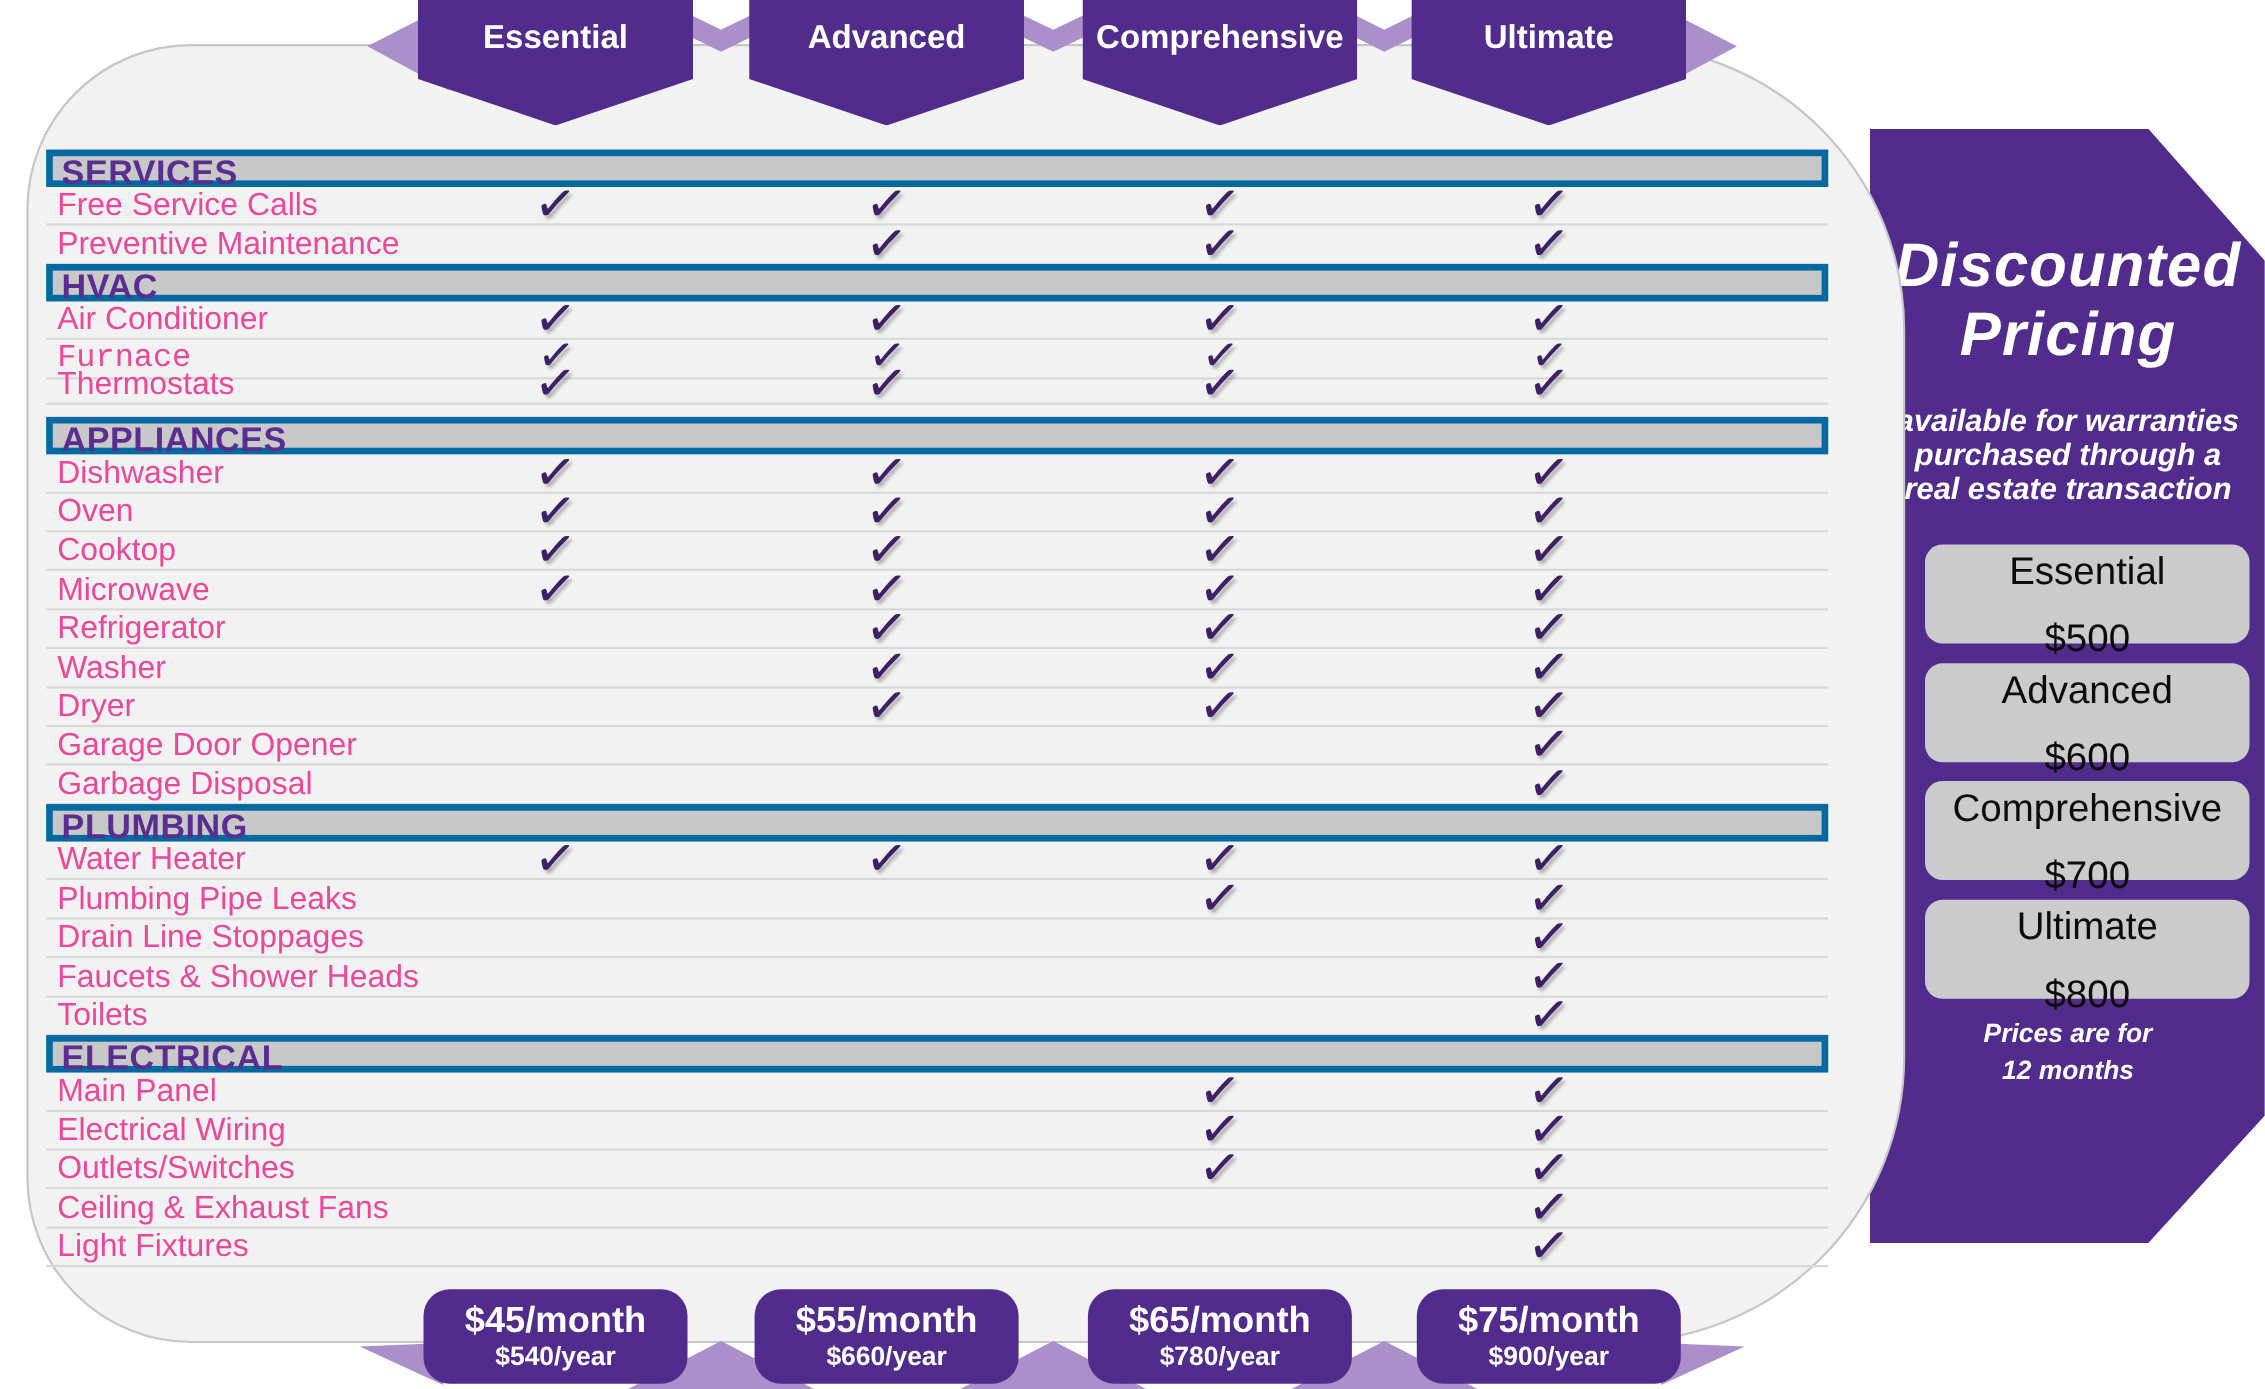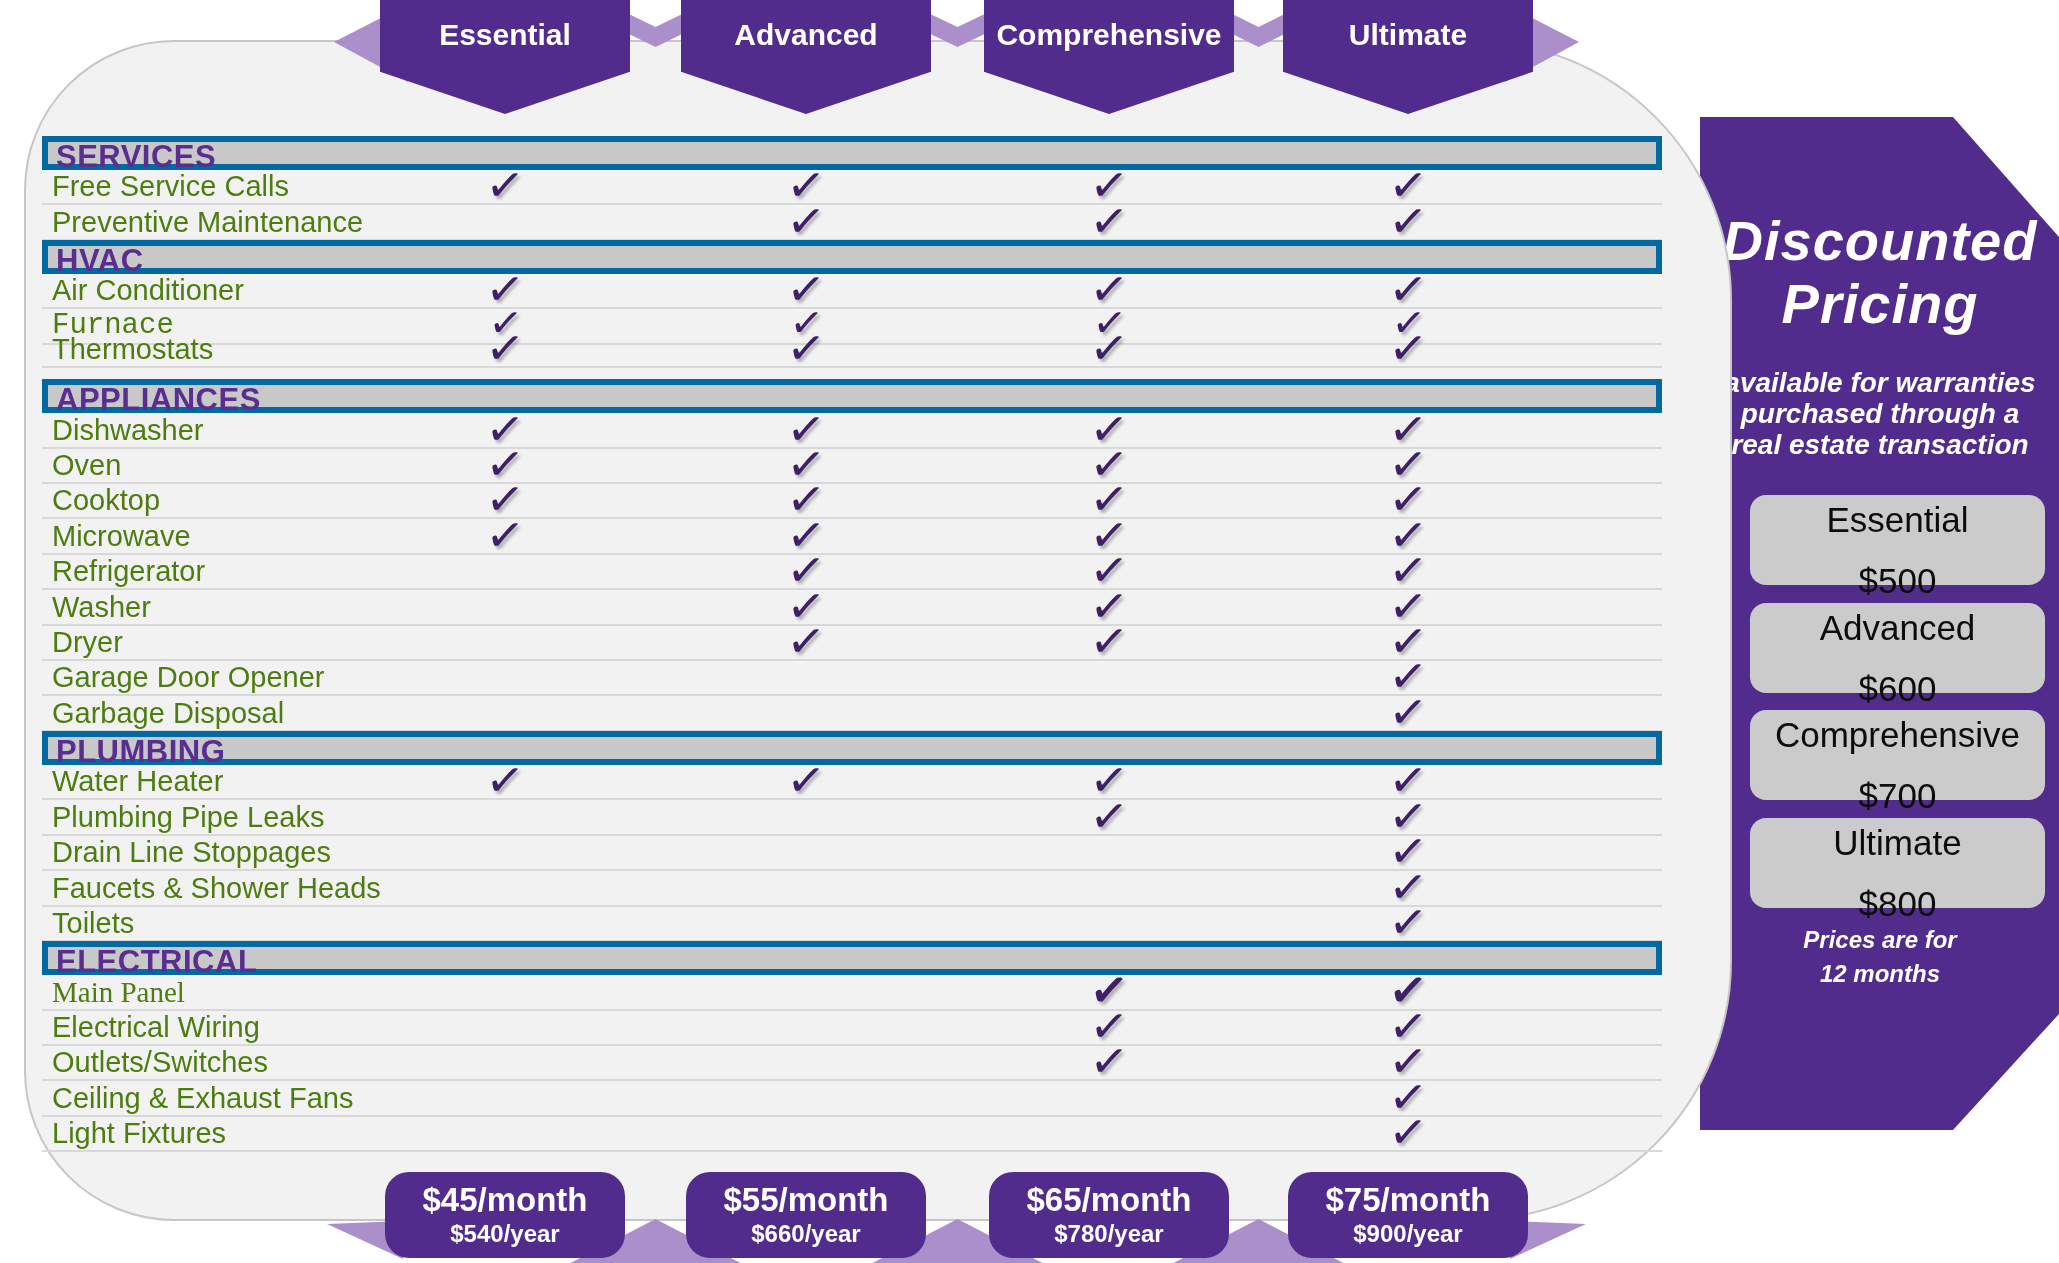--- a/index.html
+++ b/index.html
@@ -68,21 +68,21 @@
   }
   .band .band-label{
     display:block;color:var(--bandText);font-weight:700;font-size:31px;line-height:29px;
     padding-left:8px;letter-spacing:.5px;
   }
   .feature-row{
     position:absolute;left:0;width:100%;height:36px;box-sizing:border-box;
     border-bottom:2px solid #D9D8D9;
   }
   .feature-row .feature-label{
-    display:block;color:#4d7c0f;font-size:29px;line-height:34px;padding-left:10px;
+    display:block;color:#ec4899;font-size:29px;line-height:34px;padding-left:10px;
     white-space:nowrap;
   }
   .check{
     position:absolute;top:-8px;font-size:46px;line-height:48px;font-weight:700;
     color:var(--check);transform:translateX(-50%) rotate(6deg);
     text-shadow:3px 3px 3px rgba(60,60,60,.35);
   }
 </style>
 </head>
 <body>
@@ -253,21 +253,21 @@
         <span class="feature-label">Faucets &amp; Shower Heads</span>
         <span class="check" style="left: 1366px;">✓</span>
       </div>
       <div class="feature-row" style="top: 770px;">
         <span class="feature-label">Toilets</span>
         <span class="check" style="left: 1366px;">✓</span>
       </div>
       <div class="band" style="top: 805.4px;">
         <span class="band-label">ELECTRICAL</span>
       </div>
-      <div class="feature-row" style="top: 838.6px; font-family: Liberation Serif, serif;">
+      <div class="feature-row" style="top: 838.6px;">
         <span class="feature-label">Main Panel</span>
         <span class="check" style="left: 1067px;">✓</span>
         <span class="check" style="left: 1366px;">✓</span>
       </div>
       <div class="feature-row" style="top: 874px;">
         <span class="feature-label">Electrical Wiring</span>
         <span class="check" style="left: 1067px;">✓</span>
         <span class="check" style="left: 1366px;">✓</span>
       </div>
       <div class="feature-row" style="top: 909.4px;">

